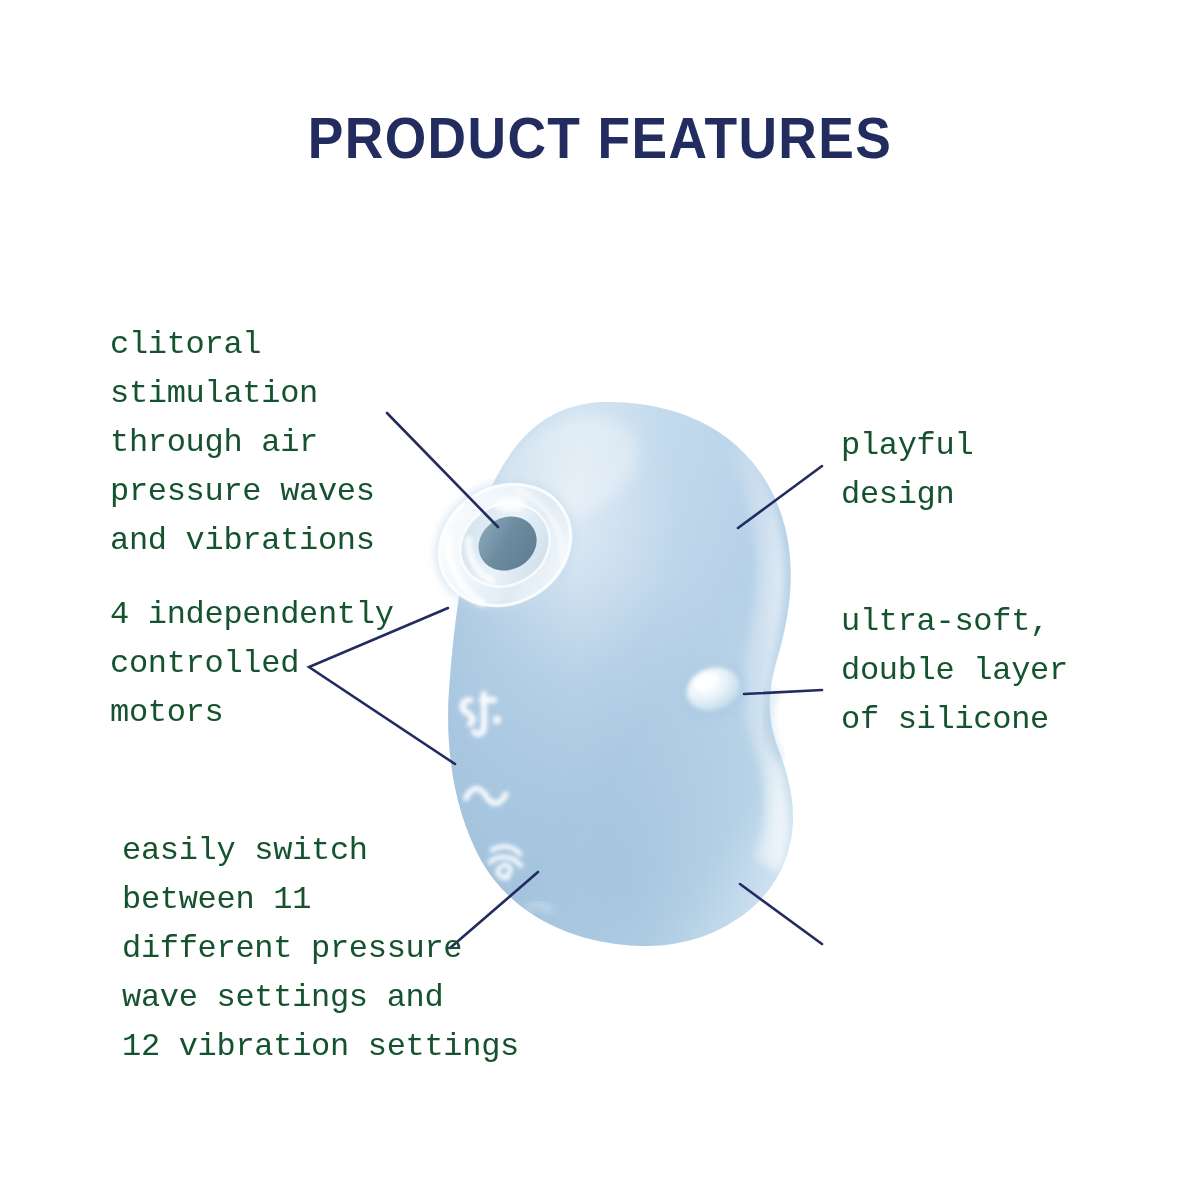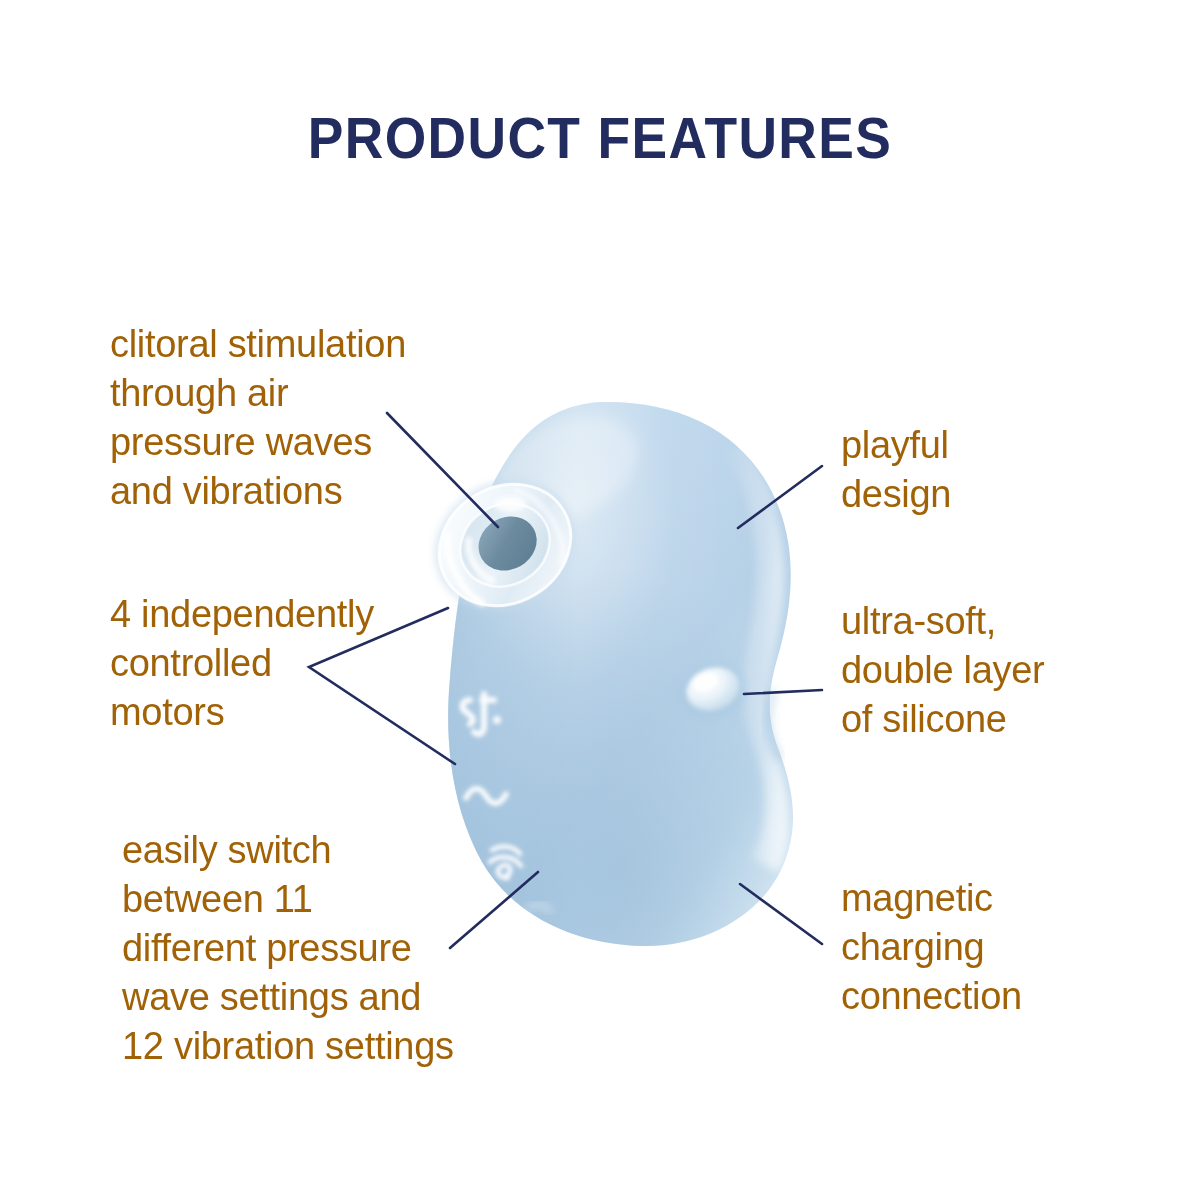--- a/index.html
+++ b/index.html
@@ -30,23 +30,23 @@
     letter-spacing: 1.5px;
     color: #222c5e;
     transform: scaleX(0.92);
     transform-origin: center top;
     white-space: nowrap;
   }
 
   
   .callout {
     position: absolute;
-    color: #a16207;
-    font-family: Liberation Sans, sans-serif;
-    font-size: 38px;
+    color: #14532d;
+    font-family: Liberation Mono, monospace;
+    font-size: 32px;
     line-height: 49px;
     font-weight: 500;
     letter-spacing: -0.3px;
     white-space: pre-line;
   }
   .callout.left  { text-align: left; }
   .callout.right { text-align: left; }
 
   #callout-clitoral-stimulation { left: 110px; top: 320px; width: 340px; }
   #callout-motors               { left: 110px; top: 590px; width: 340px; }
@@ -273,17 +273,14 @@
 wave settings and
 12 vibration settings</div>
 
   <div class="callout right" id="callout-playful-design">playful
 design</div>
 
   <div class="callout right" id="callout-silicone">ultra-soft,
 double layer
 of silicone</div>
 
-  <div class="callout right" id="callout-charging">magnetic
-charging
-connection</div>
 
 </div>
 
 </body></html>

